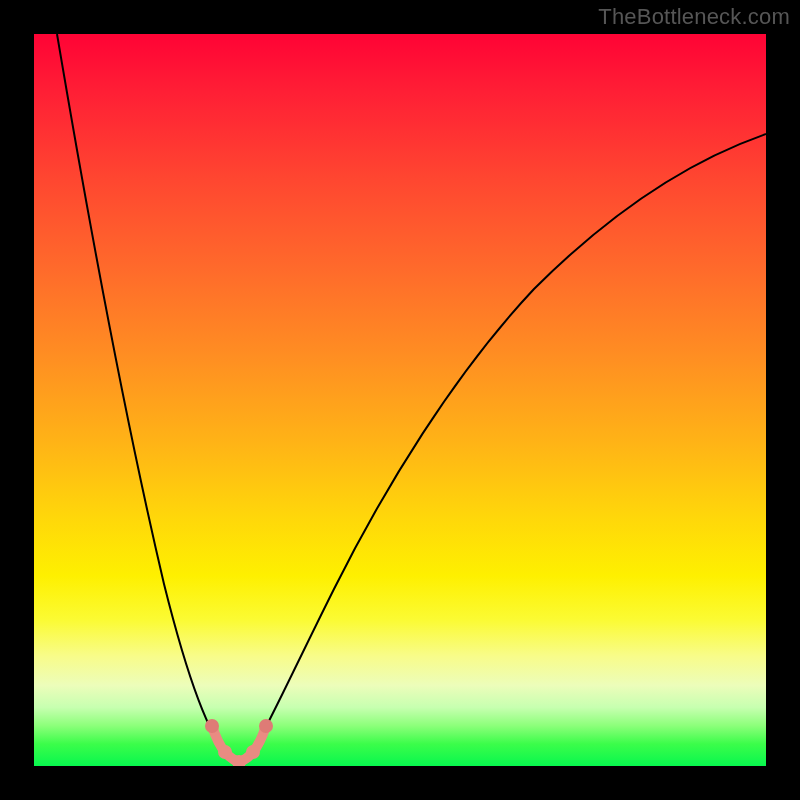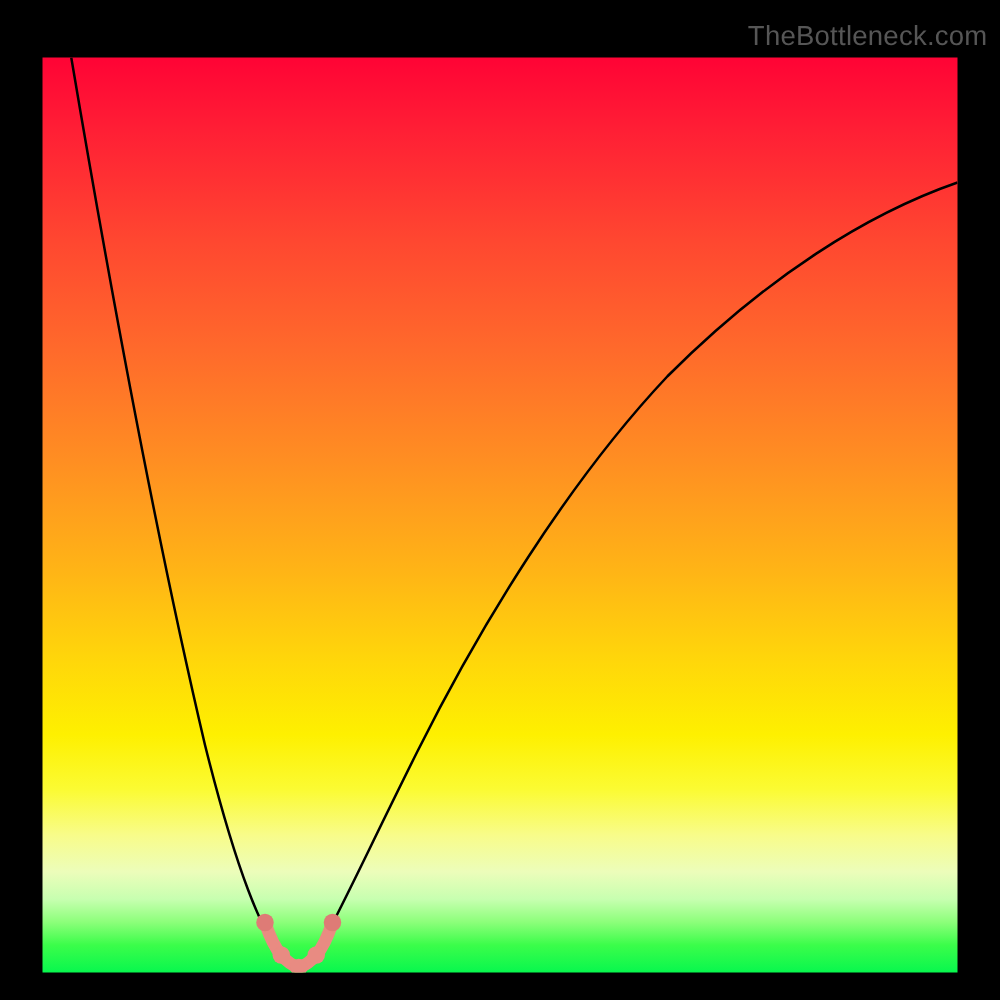--- a/index.html
+++ b/index.html
@@ -7,21 +7,20 @@
     padding: 0;
     width: 800px;
     height: 800px;
     background: #000000;
     overflow: hidden;
   }
   .container {
     position: relative;
     width: 800px;
     height: 576px;
-    margin-top: 12px;
   }
   .watermark {
     position: absolute;
     top: 4px;
     right: 10px;
     font-family: Arial, Helvetica, sans-serif;
     font-size: 22px;
     font-weight: 500;
     color: #565656;
     letter-spacing: 0.2px;

